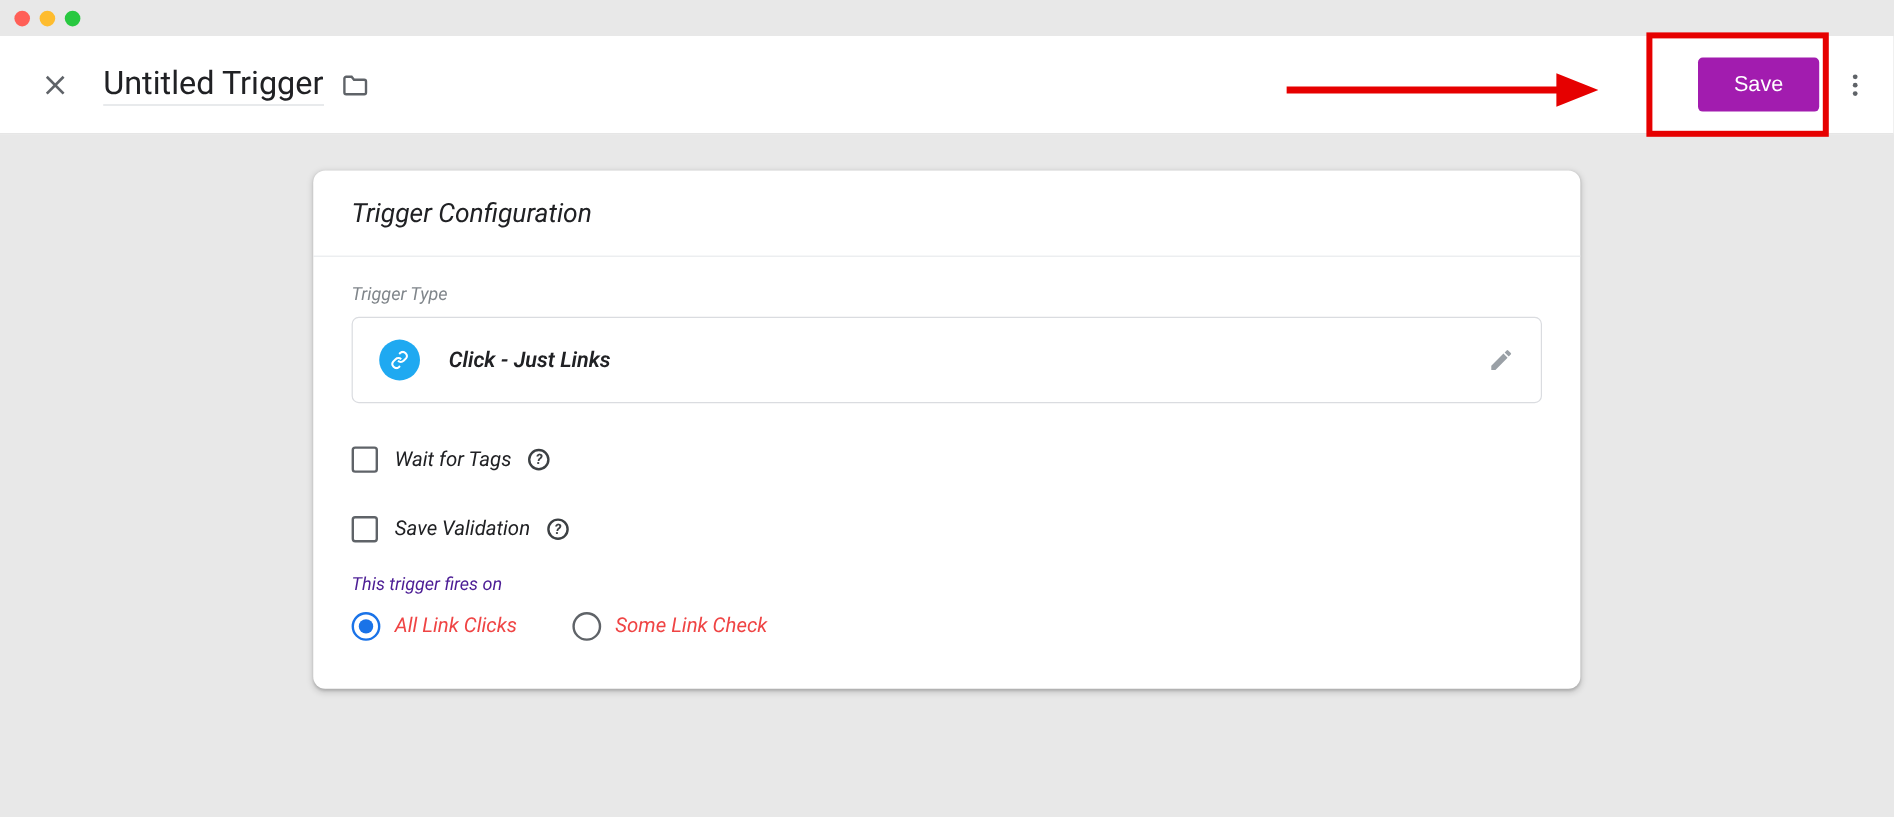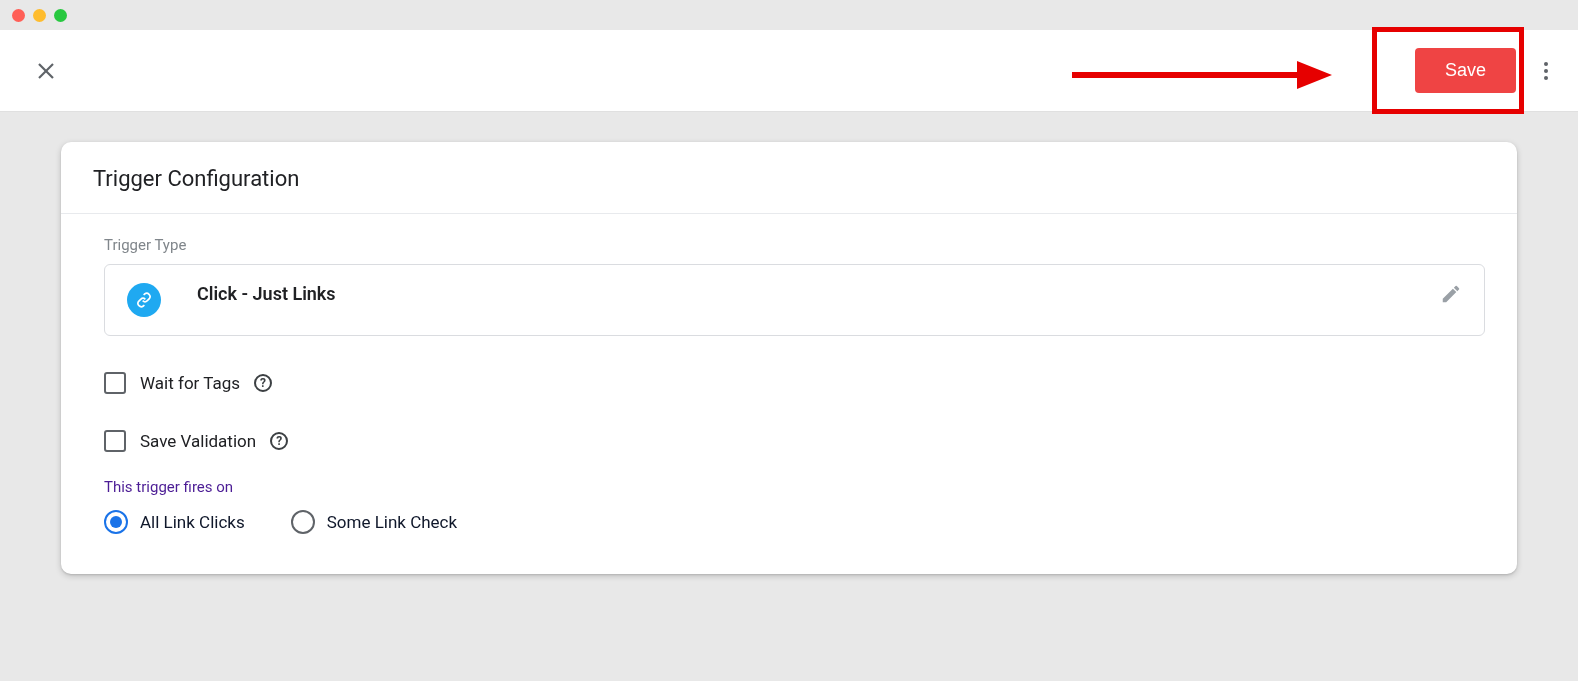--- a/index.html
+++ b/index.html
@@ -49,21 +49,21 @@
   color: #202124;
   font-weight: 400;
   border-bottom: 1px solid #dadce0;
   padding-bottom: 2px;
 }
 .folder-icon {
   width: 24px; height: 24px; color: #5f6368;
 }
 .header-spacer { flex: 1; }
 .save-btn {
-  background: #ef4444;
+  background: #a21caf;
   color: #fff;
   border: none;
   font-size: 18px;
   font-weight: 500;
   padding: 12px 30px;
   border-radius: 4px;
   cursor: pointer;
   margin-left: 39px;
 }
 .more-icon {
@@ -86,47 +86,48 @@
   top: 55px;
   pointer-events: none;
 }
 
 .content {
   padding: 30px 0 0 0;
   display: flex;
   justify-content: center;
 }
 .card {
-  width: 1456px;
+  width: 1056px;
   background: #fff;
   border-radius: 10px;
   box-shadow: 0 2px 6px rgba(0,0,0,0.18), 0 1px 2px rgba(0,0,0,0.12);
   padding-bottom: 40px;
+  font-style: italic;
 }
 .card-header {
   padding: 24px 32px 22px 32px;
   border-bottom: 1px solid #e8eaed;
   font-size: 22px;
   color: #202124;
 }
 .card-body {
-  padding: 22px 32px 0 43px;
+  padding: 22px 32px 0 32px;
 }
 .small-label {
   font-size: 15px;
   color: #80868b;
   margin-bottom: 10px;
 }
 .type-box {
   border: 1px solid #dadce0;
   border-radius: 6px;
   padding: 18px 22px;
   display: flex;
-  align-items: flex-start;
-  gap: 36px;
+  align-items: center;
+  gap: 24px;
   margin-bottom: 30px;
 }
 .link-icon-circle {
   width: 34px; height: 34px; border-radius: 50%;
   background: #1fa9f1;
   display: flex; align-items: center; justify-content: center;
   color: #fff;
 }
 .type-text {
   font-size: 18px;
@@ -170,36 +171,42 @@
   width: 24px; height: 24px; border-radius: 50%;
   border: 2px solid #5f6368;
   display: flex; align-items: center; justify-content: center;
 }
 .radio.selected {
   border-color: #1a73e8;
 }
 .radio.selected::after {
   content: ""; width: 12px; height: 12px; border-radius: 50%; background: #1a73e8;
 }
-.radio-label { font-size: 17px; color: #0f172a; }
+.radio-label { font-size: 17px; color: #ef4444; }
 </style>
 </head>
 <body>
 
 <div class="titlebar">
   <div class="traffic-light tl-red"></div>
   <div class="traffic-light tl-yellow"></div>
   <div class="traffic-light tl-green"></div>
 </div>
 
 <div class="header">
   <svg class="close-x" viewBox="0 0 24 24" fill="none" stroke="currentColor" stroke-width="2.2">
     <line x1="5" y1="5" x2="19" y2="19"></line>
       <line x1="19" y1="5" x2="5" y2="19"></line>
   </svg>
+  <div class="title-input-wrap">
+    <span class="title-text">Untitled Trigger</span>
+    <svg class="folder-icon" viewBox="0 0 24 24" fill="none" stroke="currentColor" stroke-width="2">
+      <path d="M3 6.5 A1.5 1.5 0 0 1 4.5 5 H9 l2 2.5 H19.5 A1.5 1.5 0 0 1 21 9 V18 A1.5 1.5 0 0 1 19.5 19.5 H4.5 A1.5 1.5 0 0 1 3 18 Z"></path>
+    </svg>
+  </div>
   <div class="header-spacer"></div>
   <button class="save-btn">Save</button>
   <svg class="more-icon" viewBox="0 0 24 24" fill="currentColor">
     <circle cx="12" cy="5" r="2"></circle>
       <circle cx="12" cy="12" r="2"></circle>
       <circle cx="12" cy="19" r="2"></circle>
   </svg>
   <div class="save-highlight"></div>
 </div>
 

